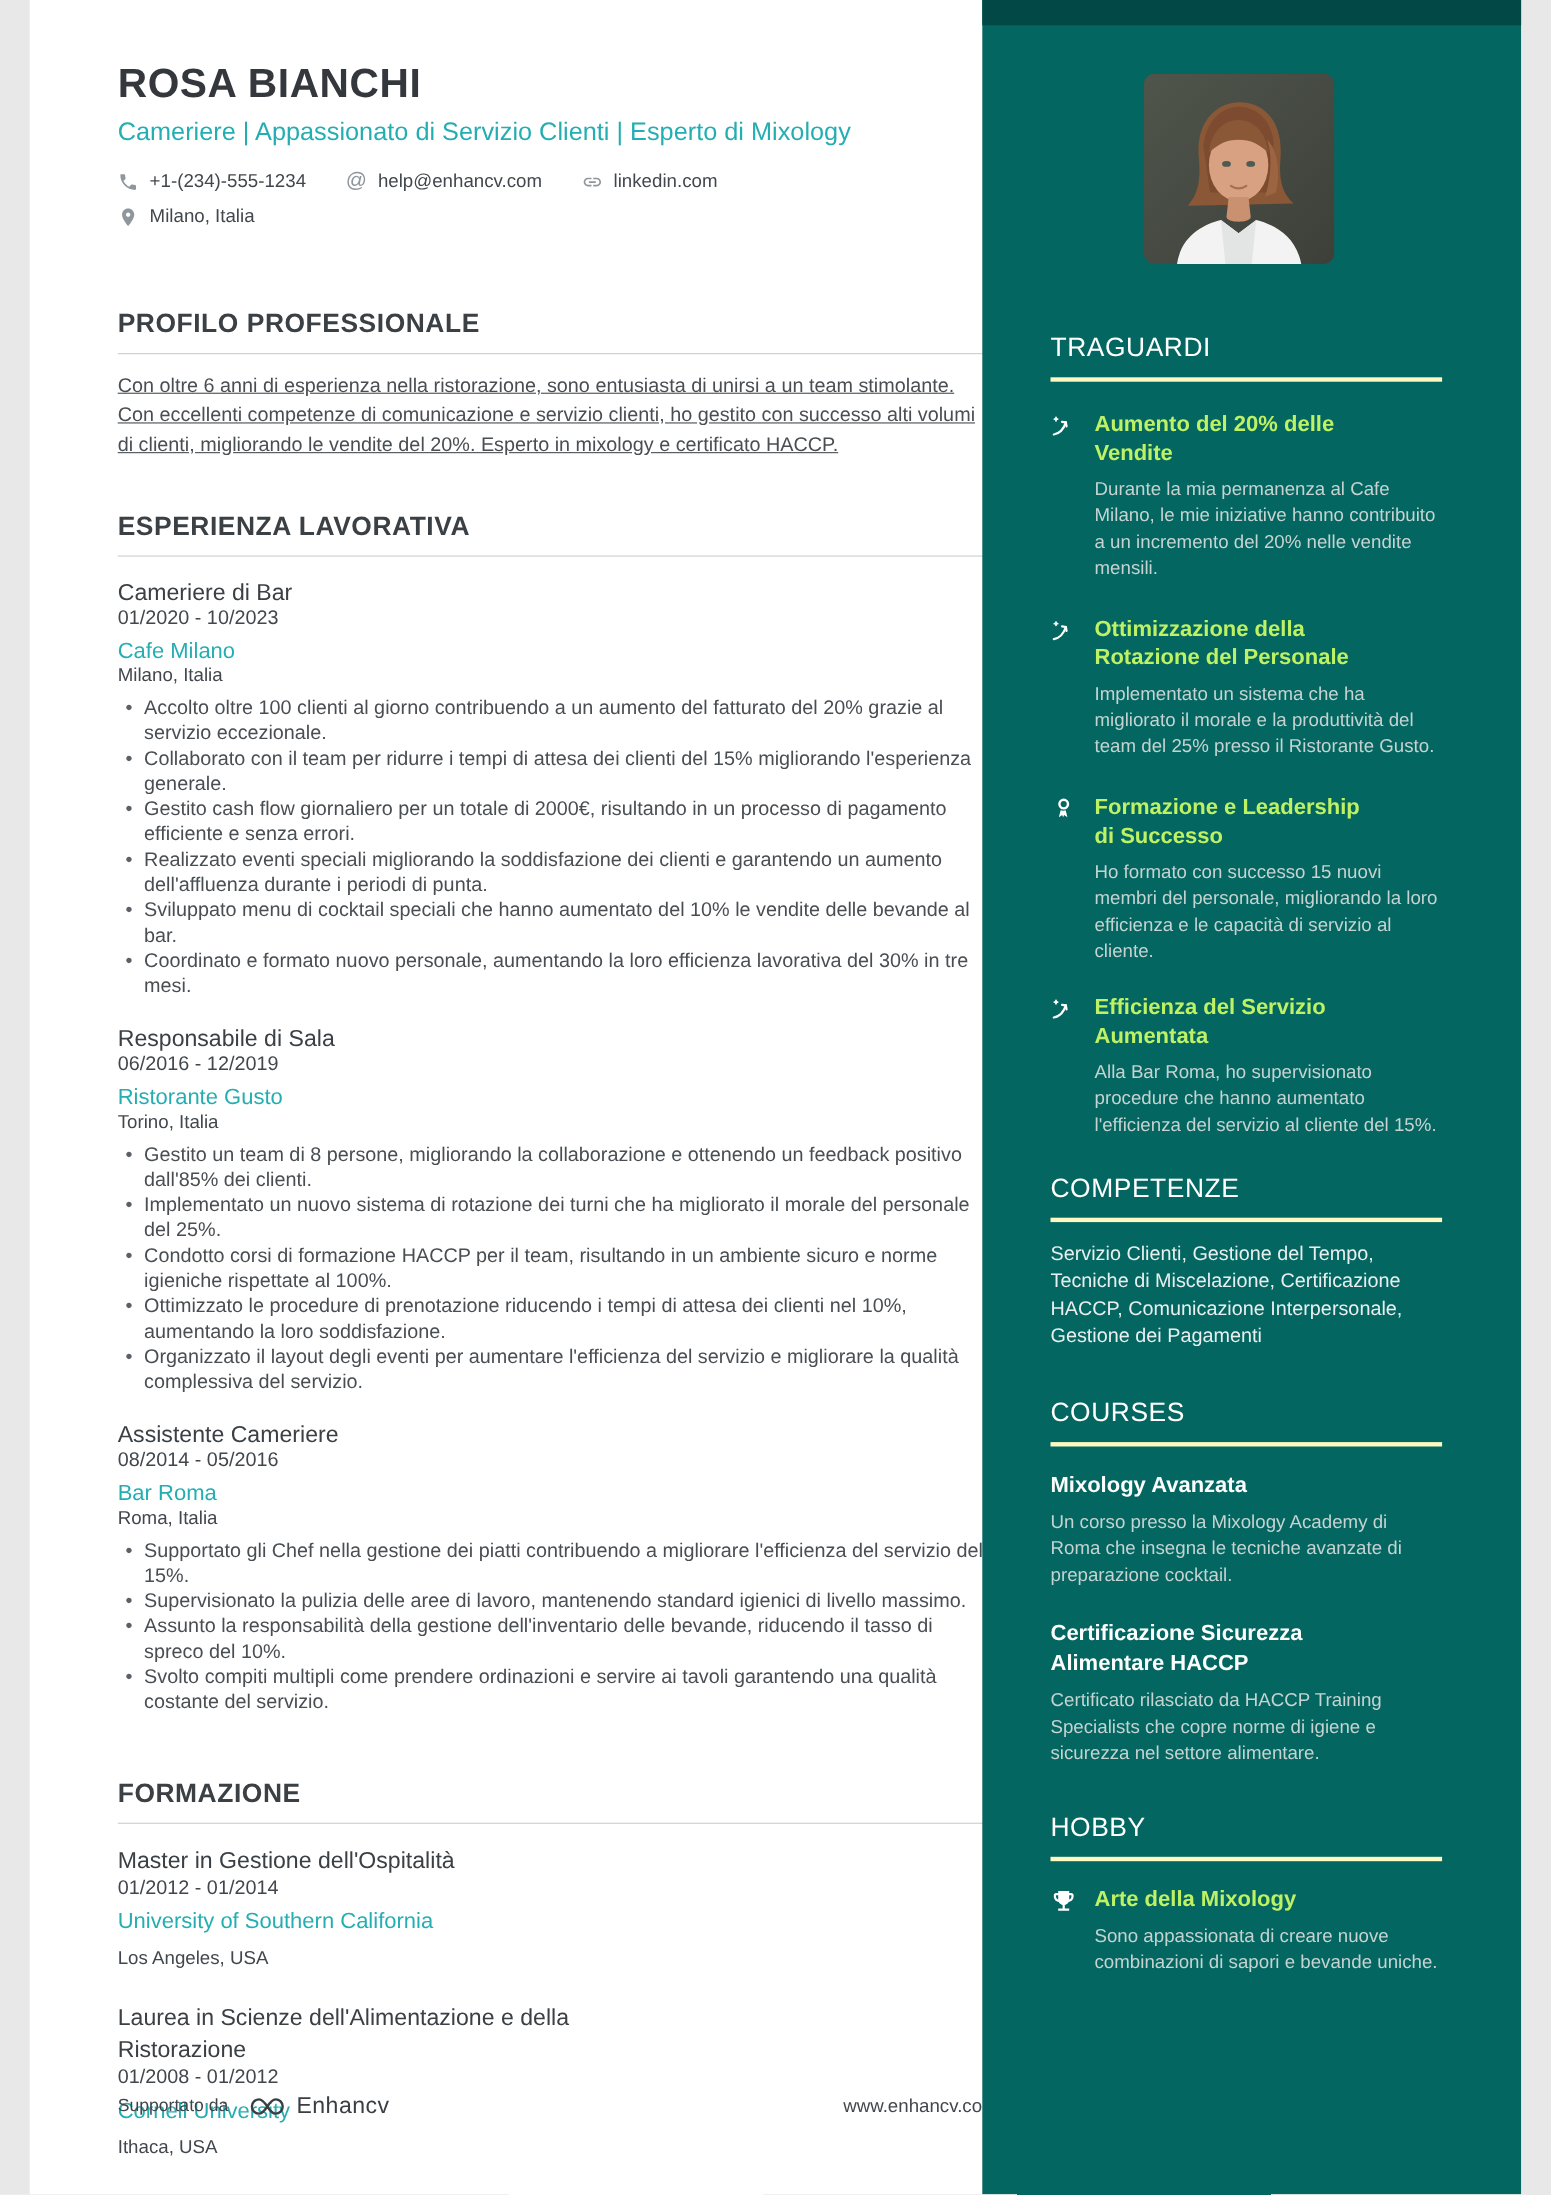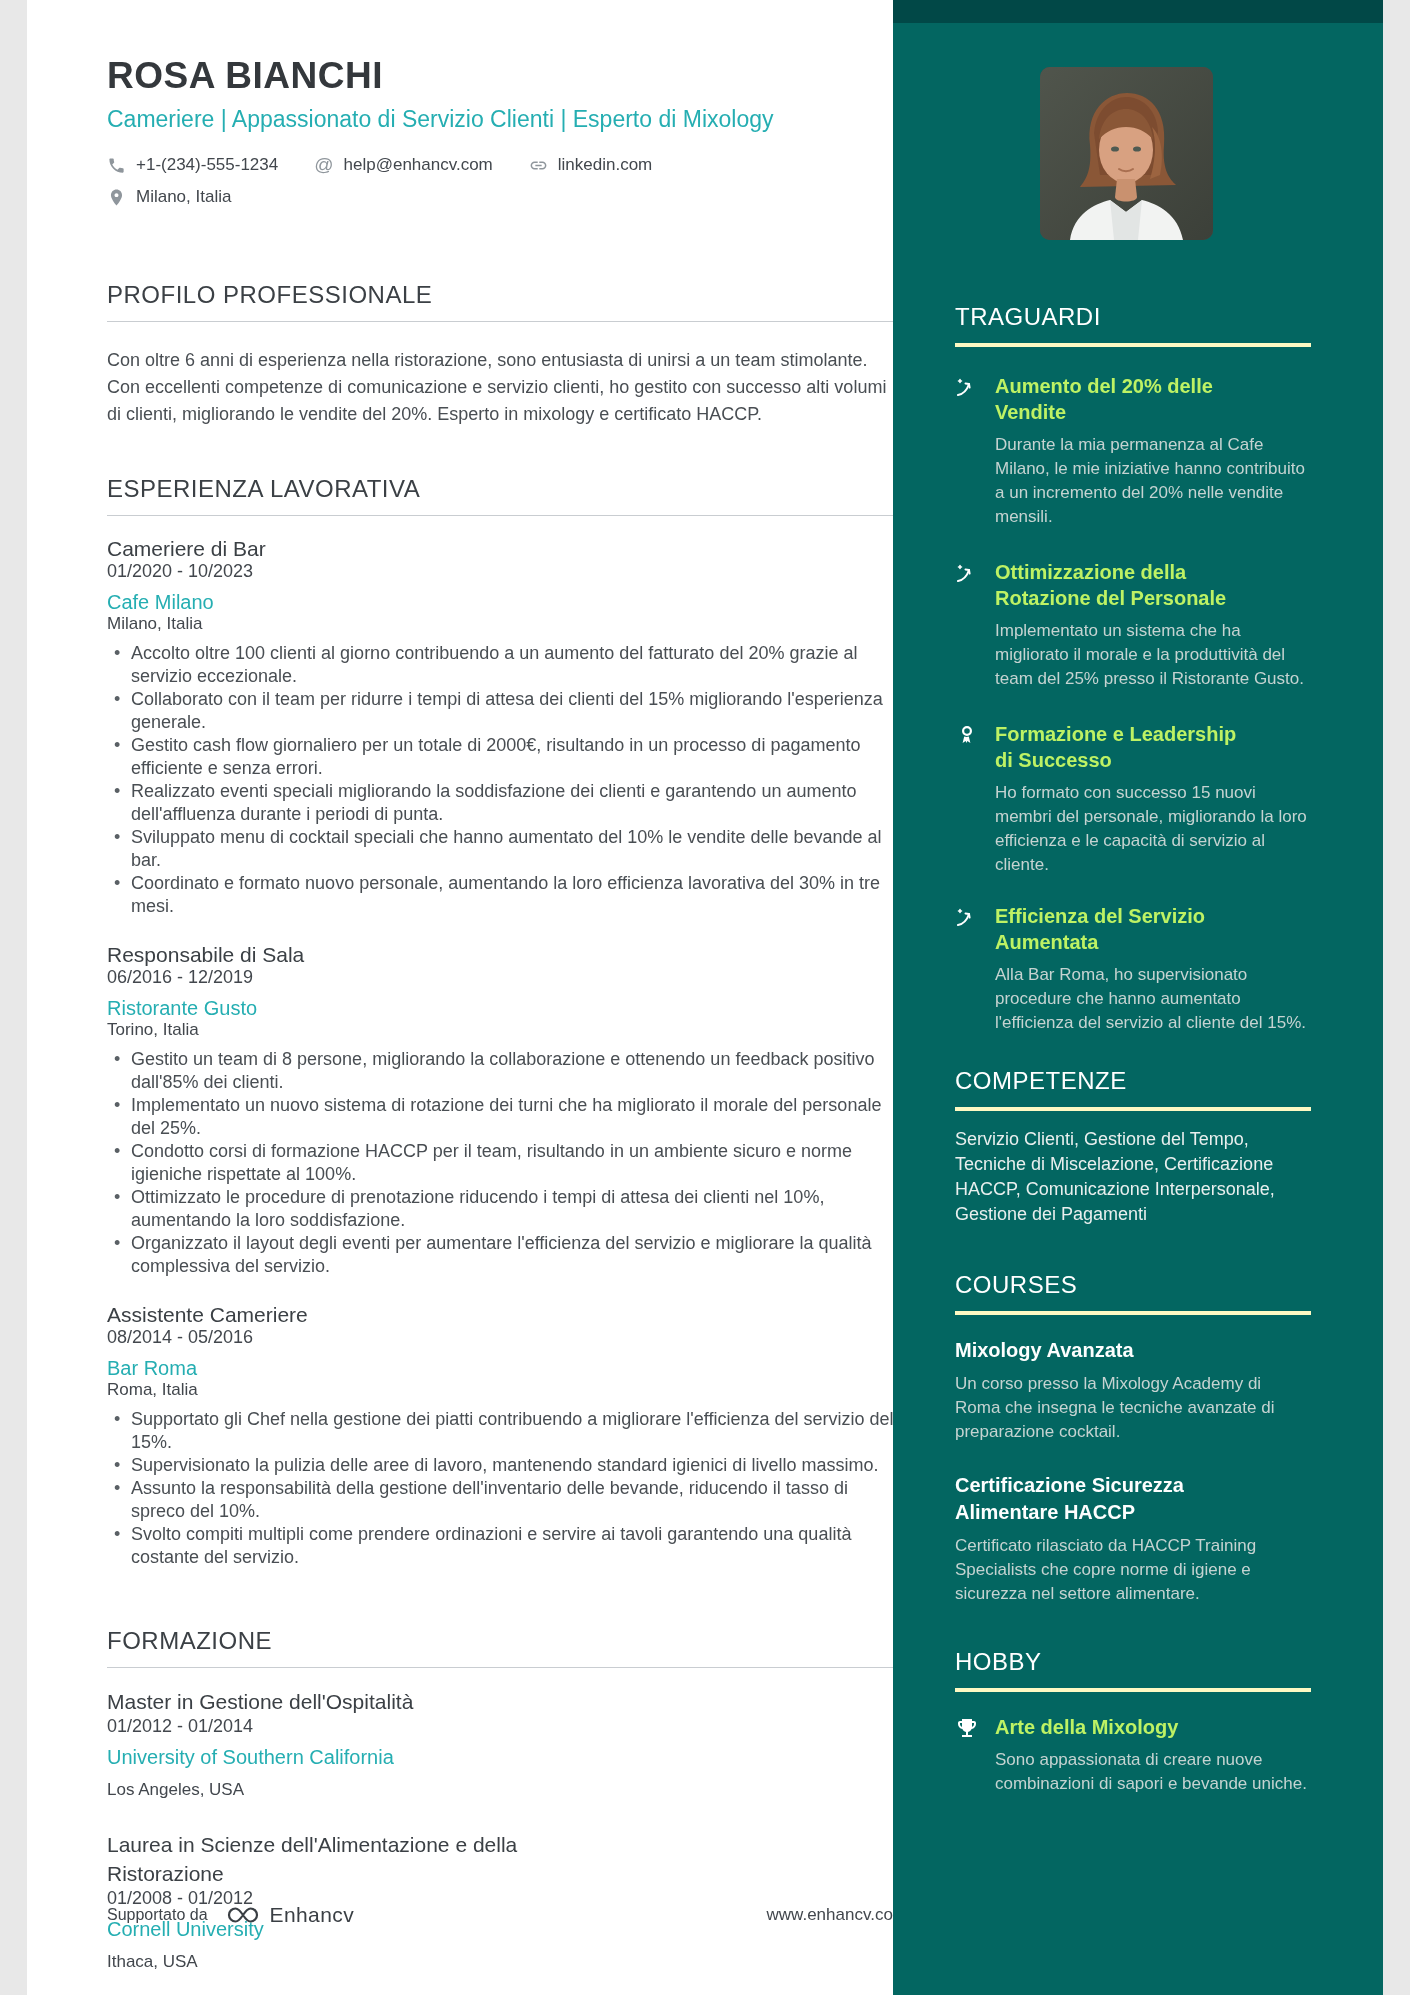--- a/index.html
+++ b/index.html
@@ -41,25 +41,25 @@
     padding:0 40px 0 80px; color:#494e53;
   }
   .name { margin-top:55px; font-size:37px; font-weight:700; color:#34383c; letter-spacing:.5px; }
   .subtitle { margin-top:9px; font-size:23px; color:#25aeb2; }
   .contact-row { margin-top:21px; display:flex; align-items:center; gap:10px; font-size:17px; color:#42474d; }
   .contact-row .gap { width:16px; }
   .c-icon { width:19px; height:19px; display:inline-block; vertical-align:middle; }
   .at-glyph { font-size:19px; color:#8f969c; }
   .loc-row { margin-top:11px; }
   .section-heading {
-    font-size:24px; font-weight:400; color:#3b4045; letter-spacing:.5px;
+    font-size:24px; font-weight:700; color:#3b4045; letter-spacing:.5px;
     padding-bottom:12px; border-bottom:1px solid #c9cdd1;
   }
   .profile-section { margin-top:74px; }
-  .profile-text { margin-top:25px; font-size:18px; line-height:27px; color:#494e53; max-width:795px; }
+  .profile-text { margin-top:15px; font-size:18px; line-height:27px; color:#494e53; max-width:795px;text-decoration:underline; }
   .exp-section { margin-top:47px; }
   .job { margin-top:21px; }
   .job + .job { margin-top:25px; }
   .row-between { display:flex; justify-content:space-between; align-items:flex-start;flex-direction:column; }
   .job-title { font-size:21px; color:#3b4045; }
   .job-dates { font-size:18px; color:#42474d; white-space:nowrap; }
   .company-row { margin-top:9px; }
   .company { font-size:20px; color:#25aeb2; }
   .job-loc { font-size:17px; color:#42474d; white-space:nowrap; }
   ul.bullets { margin-top:8px; list-style:none; }

